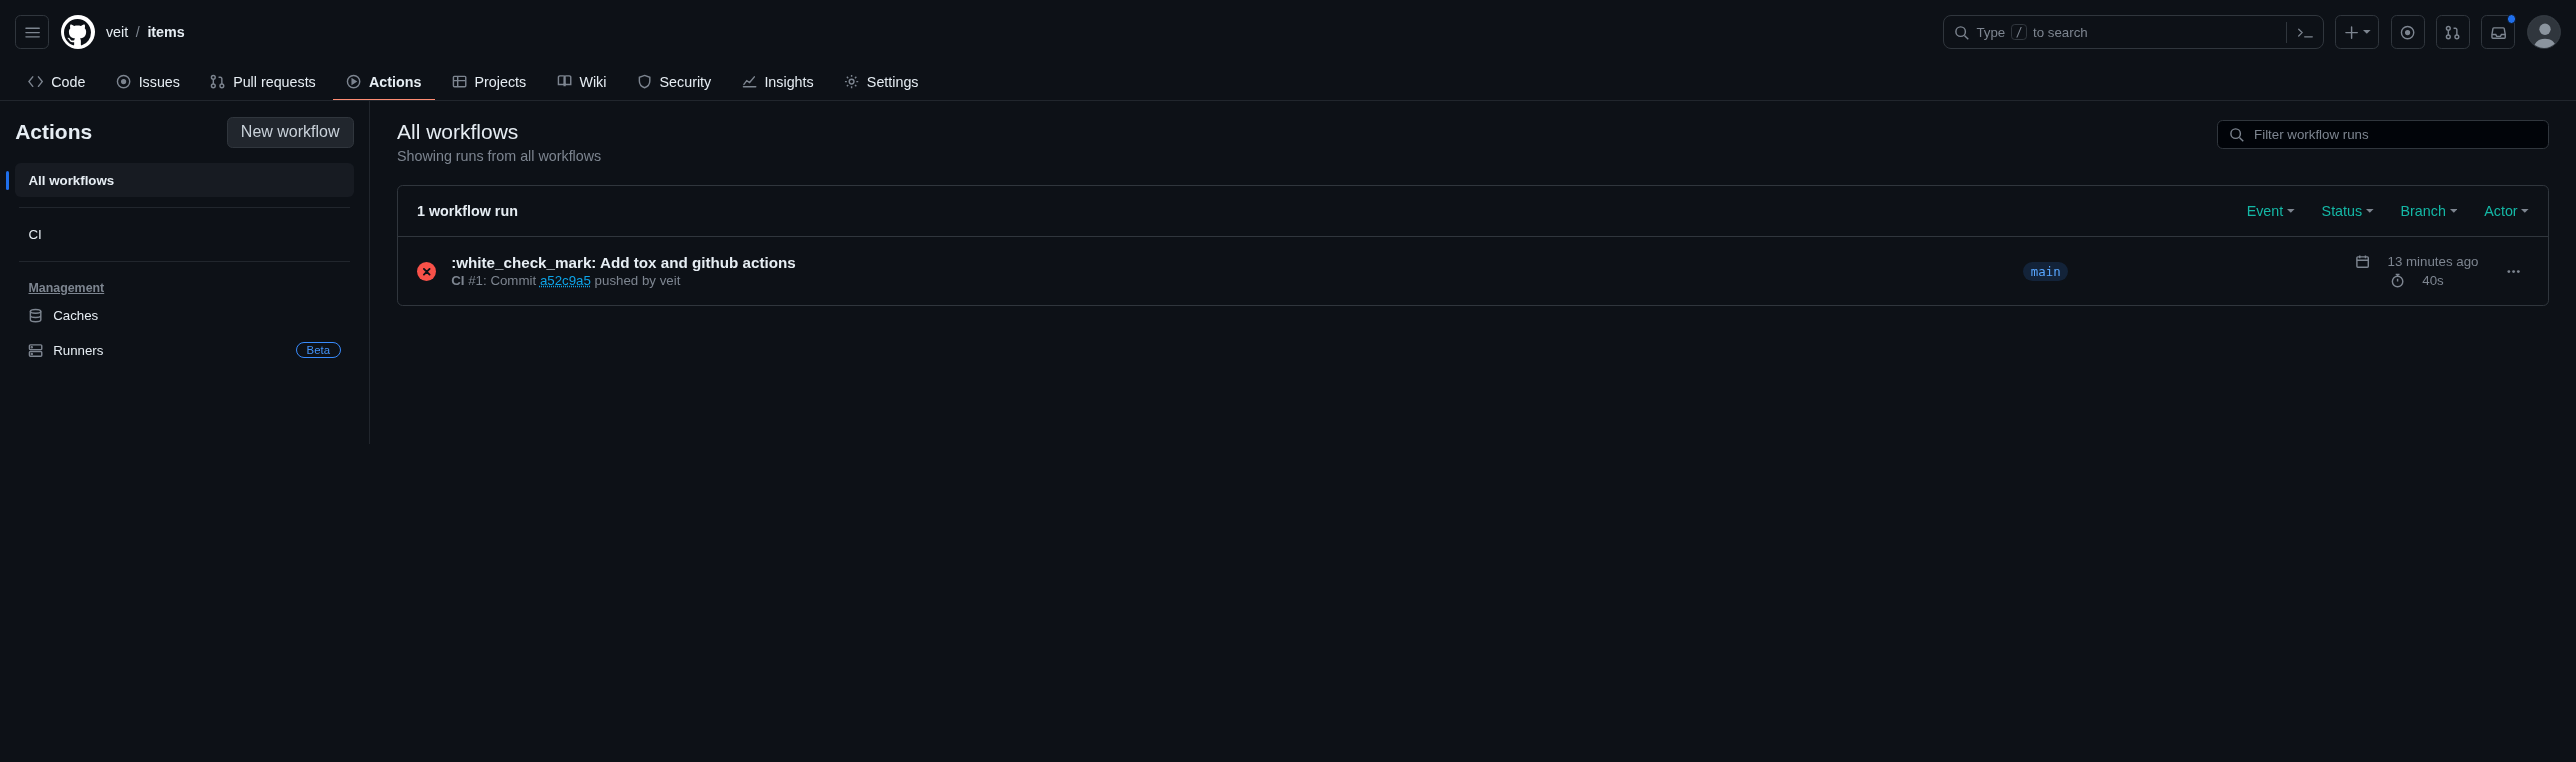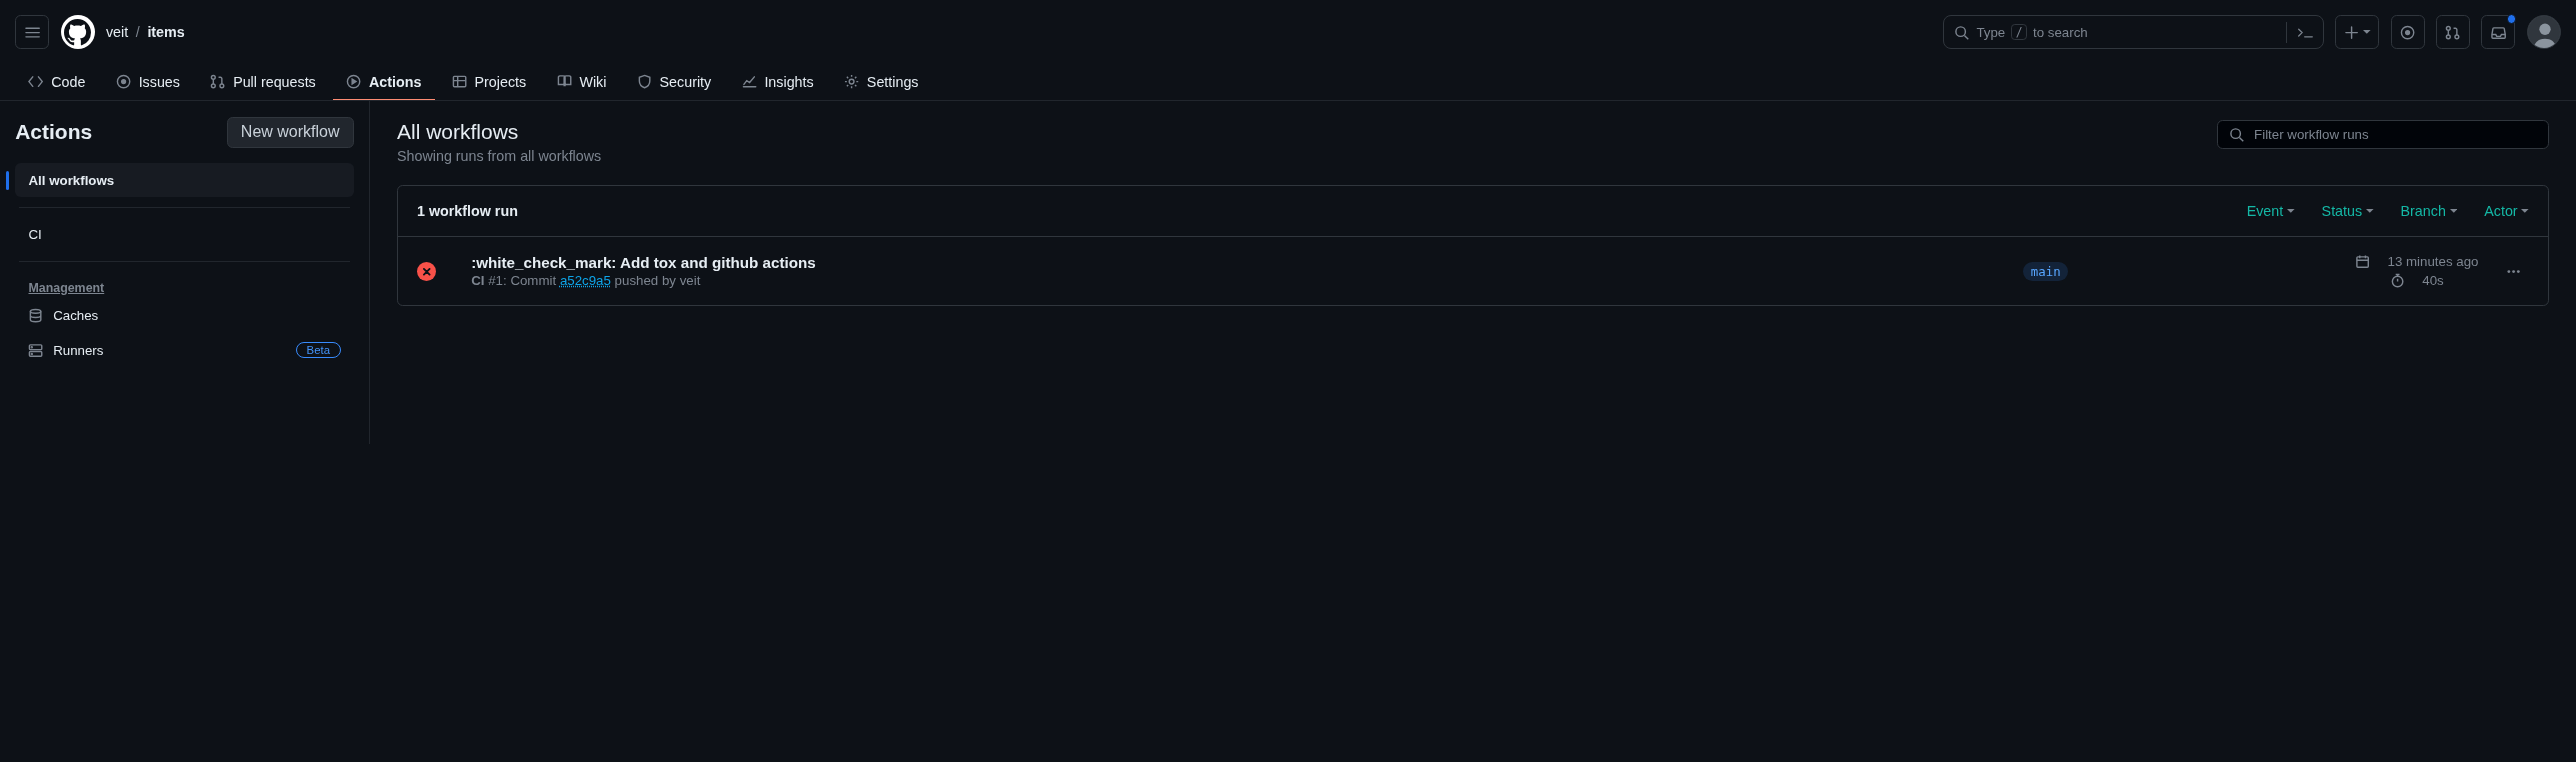--- a/index.html
+++ b/index.html
@@ -233,21 +233,21 @@
       padding: 17px 19px;
       gap: 15.2px;
     }
     .status-circle {
       width: 19px; height: 19px;
       border-radius: 50%;
       background: #f85149;
       display: flex; align-items: center; justify-content: center;
       flex-shrink: 0;
     }
-    .run-main { flex: 1; min-width: 0; margin-left: 20px; }
+    .run-main { flex: 1; min-width: 0; }
     .run-title { font-size: 15.2px; font-weight: 600; margin-bottom: 1.9px; }
     .run-sub { color: #7d8590; font-size: 13.3px; }
     .run-sub .bold { font-weight: 600; color: #7d8590; }
     .run-sub .commit { color: #0ea5e9; text-decoration: underline dotted; }
     .branch-badge {
       background: rgba(56,139,253,0.15);
       color: #58a6ff;
       padding: 1.9px 7.6px;
       border-radius: 952px;
       font-family: ui-monospace, monospace;

